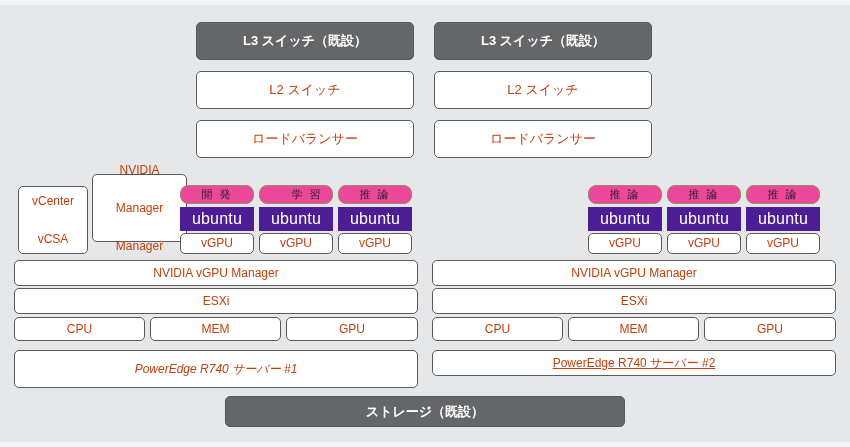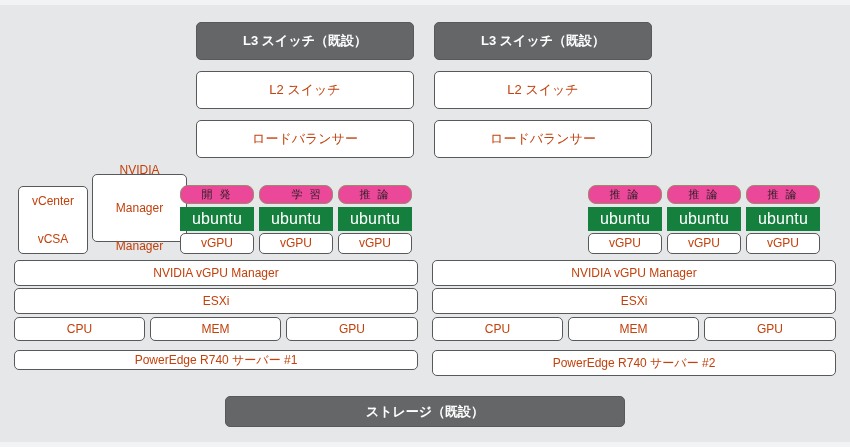--- a/index.html
+++ b/index.html
@@ -54,21 +54,21 @@
     font-weight: bold;
     text-align: center;
   }
   .box-cream {
     background: #ec4899;
     border: 1.4px solid #9b8a6e;
     color: #231f20;
     border-radius: 8px;
   }
   .box-orange {
-    background: #15803d;
+    background: #4c1d95;
     border: none;
     color: #ffffff;
     border-radius: 0;
   }
 
   .t-11 { font-size: 11px; }
   .t-12 { font-size: 12px; gap: 24px; }
   .t-13 { font-size: 13px; }
 
   .jp-sp { letter-spacing: 2px; }
@@ -122,21 +122,21 @@
   <div class="box box-white t-12" style="left:338px; top:233px; width:74px; height:21px;">vGPU</div>
 
   <div class="box box-white t-12" style="left:14px; top:260px; width:404px; height:26px;">NVIDIA vGPU Manager</div>
 
   <div class="box box-white t-12" style="left:14px; top:288px; width:404px; height:26px;">ESXi</div>
 
   <div class="box box-white t-12" style="left:14px; top:317px; width:131px; height:24px;">CPU</div>
   <div class="box box-white t-12" style="left:150px; top:317px; width:131px; height:24px;">MEM</div>
   <div class="box box-white t-12" style="left:286px; top:317px; width:132px; height:24px;">GPU</div>
 
-  <div class="box box-white t-12" style="left:14px; top:350px; width:404px; height:20px;">PowerEdge R740 サーバー #1</div>
+  <div class="box box-white t-12" style="left:14px; top:350px; width:404px; height:38px;font-style:italic;">PowerEdge R740 サーバー #1</div>
 
   <div class="box box-cream t-11 jp-sp" style="left:588px; top:185px; width:74px; height:19px;">推 論</div>
   <div class="box box-orange ubuntu-txt" style="left:588px; top:207px; width:74px; height:24px;">ubuntu</div>
   <div class="box box-white t-12" style="left:588px; top:233px; width:74px; height:21px;">vGPU</div>
 
   <div class="box box-cream t-11 jp-sp" style="left:667px; top:185px; width:74px; height:19px;">推 論</div>
   <div class="box box-orange ubuntu-txt" style="left:667px; top:207px; width:74px; height:24px;">ubuntu</div>
   <div class="box box-white t-12" style="left:667px; top:233px; width:74px; height:21px;">vGPU</div>
 
   <div class="box box-cream t-11 jp-sp" style="left:746px; top:185px; width:74px; height:19px;">推 論</div>
@@ -144,17 +144,17 @@
   <div class="box box-white t-12" style="left:746px; top:233px; width:74px; height:21px;">vGPU</div>
 
   <div class="box box-white t-12" style="left:432px; top:260px; width:404px; height:26px;">NVIDIA vGPU Manager</div>
 
   <div class="box box-white t-12" style="left:432px; top:288px; width:404px; height:26px;">ESXi</div>
 
   <div class="box box-white t-12" style="left:432px; top:317px; width:131px; height:24px;">CPU</div>
   <div class="box box-white t-12" style="left:568px; top:317px; width:131px; height:24px;">MEM</div>
   <div class="box box-white t-12" style="left:704px; top:317px; width:132px; height:24px;">GPU</div>
 
-  <div class="box box-white t-12" style="left:432px; top:350px; width:404px; height:26px;">PowerEdge R740 サーバー #2</div>
+  <div class="box box-white t-12" style="left:432px; top:350px; width:404px; height:26px;text-decoration:underline;">PowerEdge R740 サーバー #2</div>
 
   <div class="box box-dark t-13" style="left:225px; top:396px; width:400px; height:31px;">ストレージ（既設）</div>
 
 </div>
 
 </body></html>

